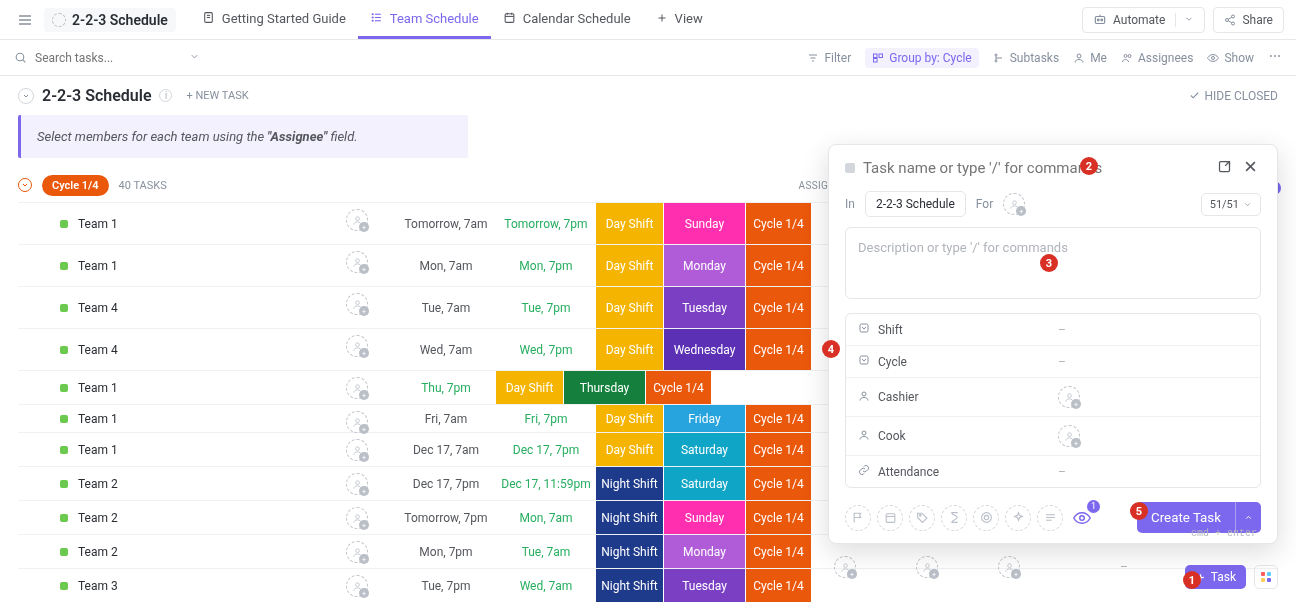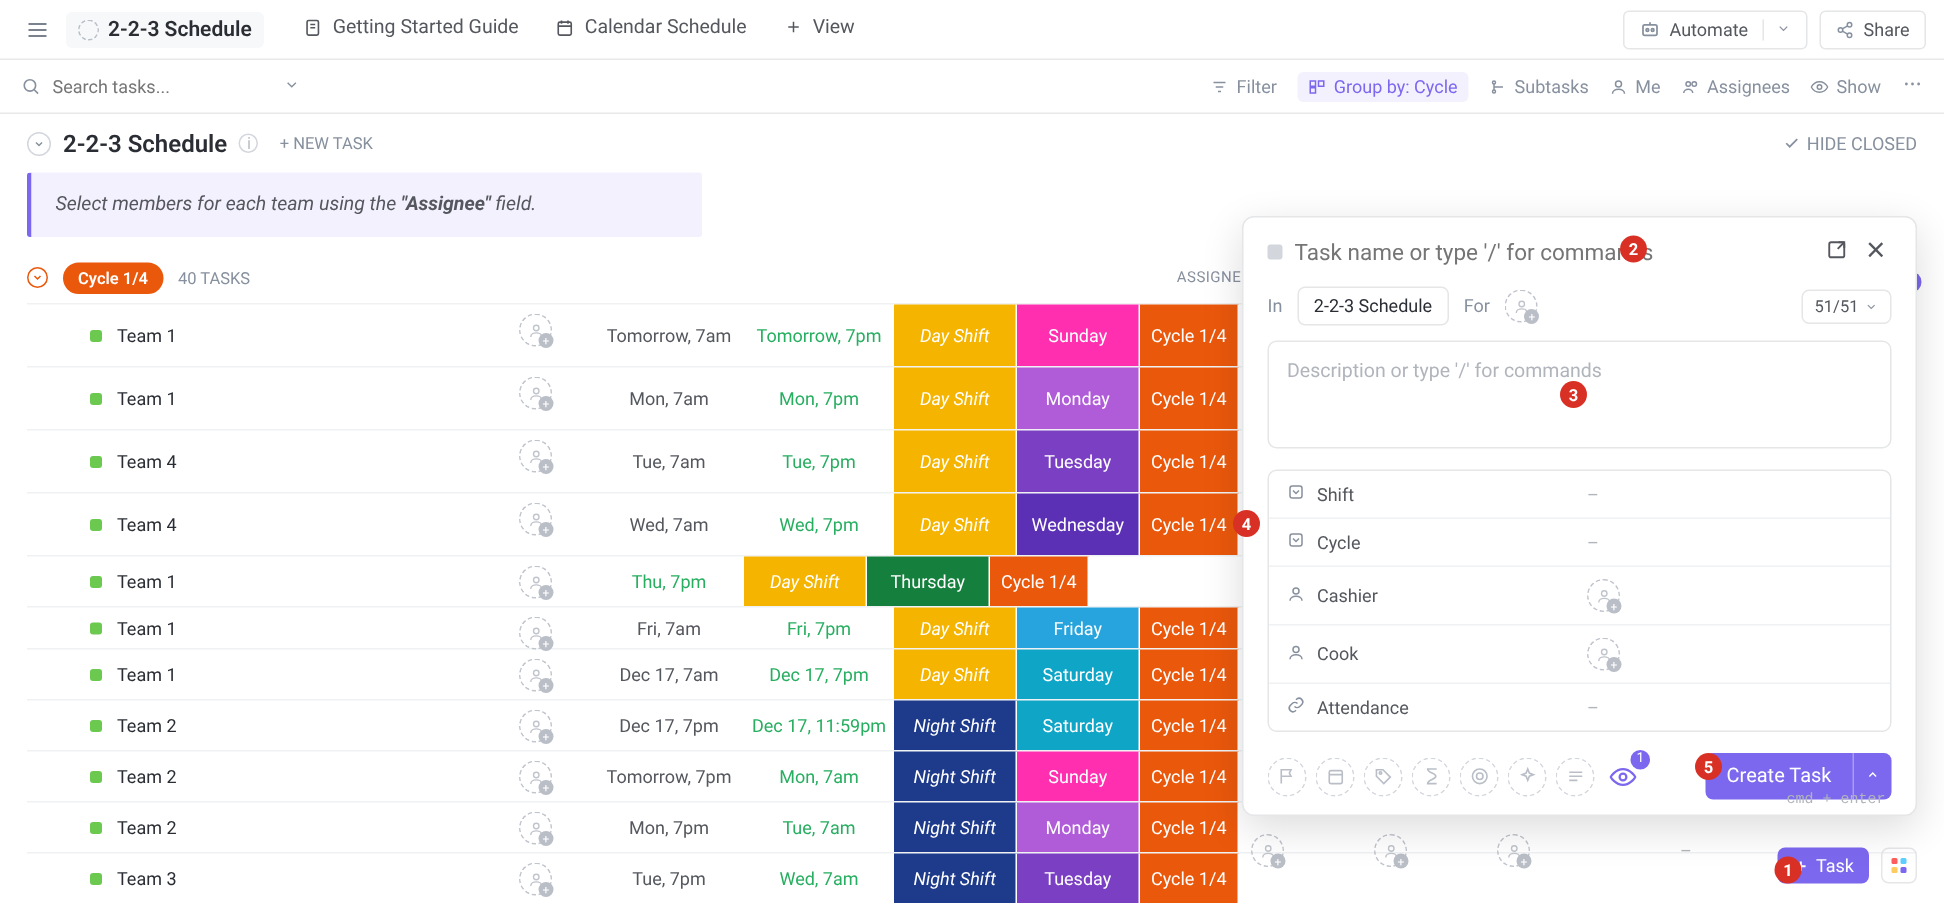--- a/index.html
+++ b/index.html
@@ -6,21 +6,21 @@
 body { background: #fff; color: #2a2e34; font-size: 12px; width: 1296px; height: 603px; overflow: hidden; position: relative; }
 
 
 .top-header { display: flex; align-items: center; height: 40px; padding: 0 12px; border-bottom: 1px solid #e8e8e8; }
 .menu-btn { width: 26px; height: 26px; display: flex; align-items: center; justify-content: center; cursor: pointer; }
 .menu-btn svg { stroke: #7c828d; }
 .breadcrumb-pill { display: flex; align-items: center; gap: 6px; padding: 4px 8px; background: #f7f8f9; border-radius: 4px; margin-left: 6px; }
 .dashed-circ { width: 14px; height: 14px; border: 1.5px dashed #b9bec7; border-radius: 50%; }
 .breadcrumb-title { font-weight: 600; font-size: 14px; }
 .views { display: flex; align-items: center; margin-left: 14px; gap: 0; }
-.view-tab { display: flex; align-items: center; gap: 6px; padding: 10px 12px; cursor: pointer; color: #54575d; font-size: 13px; border-bottom: 3px solid transparent; }
+.view-tab { display: flex; align-items: flex-start; gap: 6px; padding: 10px 12px; cursor: pointer; color: #54575d; font-size: 13px; border-bottom: 3px solid transparent; }
 .view-tab.active { color: #7b68ee; border-bottom: 3px solid #7b68ee; }
 .view-icon { width: 14px; height: 14px; display: inline-flex; align-items: center; justify-content: center; }
 .header-right { margin-left: auto; display: flex; align-items: center; gap: 8px; }
 .hdr-btn { display: flex; align-items: center; gap: 6px; padding: 5px 10px; border: 1px solid #e5e6e8; border-radius: 4px; cursor: pointer; color: #54575d; background:#fff; }
 .hdr-btn-split .chev { border-left: 1px solid #e5e6e8; padding-left: 8px; margin-left: 4px; }
 
 
 .toolbar { display: flex; align-items: center; height: 36px; padding: 0 14px; border-bottom: 1px solid #e8e8e8; color: #87909e; }
 .search { display: flex; align-items: center; gap: 8px; flex: 0 0 auto; }
 .search input { border: none; outline: none; font-size: 12px; width: 140px; color: #54575d; }
@@ -46,21 +46,21 @@
 .collapse-btn { width:14px; height:14px; border:1px solid #ea580c; border-radius:50%; display:flex; align-items:center; justify-content:center; color:#ea580c; cursor:pointer;}
 .group-pill { background: #ea580c; color: #fff; padding: 4px 10px; border-radius: 12px; font-weight: 600; font-size: 11px;}
 .task-count { font-size: 11px; }
 
 .table { font-size: 12px; }
 .thead { display: flex; align-items: center; height: 22px; color: #87909e; font-size: 10px; letter-spacing: .3px; }
 .col-name { width: 300px; padding-left: 42px; }
 .col-assign { width: 78px; text-align: center; }
 .col-start { width: 100px; text-align: center; }
 .col-due { width: 100px; text-align: center; }
-.col-shift { width: 82px; text-align: left; font-style: italic; }
+.col-shift { width: 68px; text-align: left; }
 .col-day { width: 82px; text-align: center; }
 .col-cycle { width: 66px; text-align: center; position:relative;}
 .cycle-badge { position:absolute; right:-3px; top:1px; width:14px; height:14px; background:#7b68ee; border-radius:50%; display:flex; align-items:center; justify-content:center;}
 .cycle-badge svg { stroke:#fff; }
 
 .row { display: flex; align-items: stretch; border-top: 1px solid #f0f1f3; }
 .row .col-name { display: flex; align-items: center; padding-left: 42px; gap: 10px; }
 .status-dot { width: 8px; height: 8px; border-radius: 2px; background: #6bc950; }
 .row .col-name span.tname { color: #2a2e34; }
 .assignee-avatar { width: 22px; height: 22px; border: 1px dashed #c0c4cc; border-radius: 50%; display:flex; align-items:center; justify-content:center; margin: 6px auto; position:relative; color:#b9bec7;}
@@ -128,20 +128,33 @@
       <div class="view-tab">
         <span class="view-icon">
           <svg width="13" height="13" viewBox="0 0 24 24" fill="none" stroke="currentColor" stroke-width="2">
             <rect x="5" y="3" width="14" height="18" rx="2"></rect>
             <line x1="9" y1="8" x2="15" y2="8"></line>
             <line x1="9" y1="12" x2="15" y2="12"></line>
           </svg>
         </span>
         <span>Getting Started Guide</span>
       </div>
+      <div class="view-tab active">
+        <span class="view-icon">
+          <svg width="13" height="13" viewBox="0 0 24 24" fill="none" stroke="currentColor" stroke-width="2">
+            <line x1="9" y1="6" x2="20" y2="6"></line>
+            <line x1="9" y1="12" x2="20" y2="12"></line>
+            <line x1="9" y1="18" x2="20" y2="18"></line>
+            <circle cx="5" cy="6" r="1"></circle>
+            <circle cx="5" cy="12" r="1"></circle>
+            <circle cx="5" cy="18" r="1"></circle>
+          </svg>
+        </span>
+        <span>Team Schedule</span>
+      </div>
       <div class="view-tab">
         <span class="view-icon">
           <svg width="13" height="13" viewBox="0 0 24 24" fill="none" stroke="currentColor" stroke-width="2">
             <rect x="4" y="5" width="16" height="16" rx="2"></rect>
             <line x1="4" y1="10" x2="20" y2="10"></line>
             <line x1="8" y1="3" x2="8" y2="7"></line>
             <line x1="16" y1="3" x2="16" y2="7"></line>
           </svg>
         </span>
         <span>Calendar Schedule</span>

